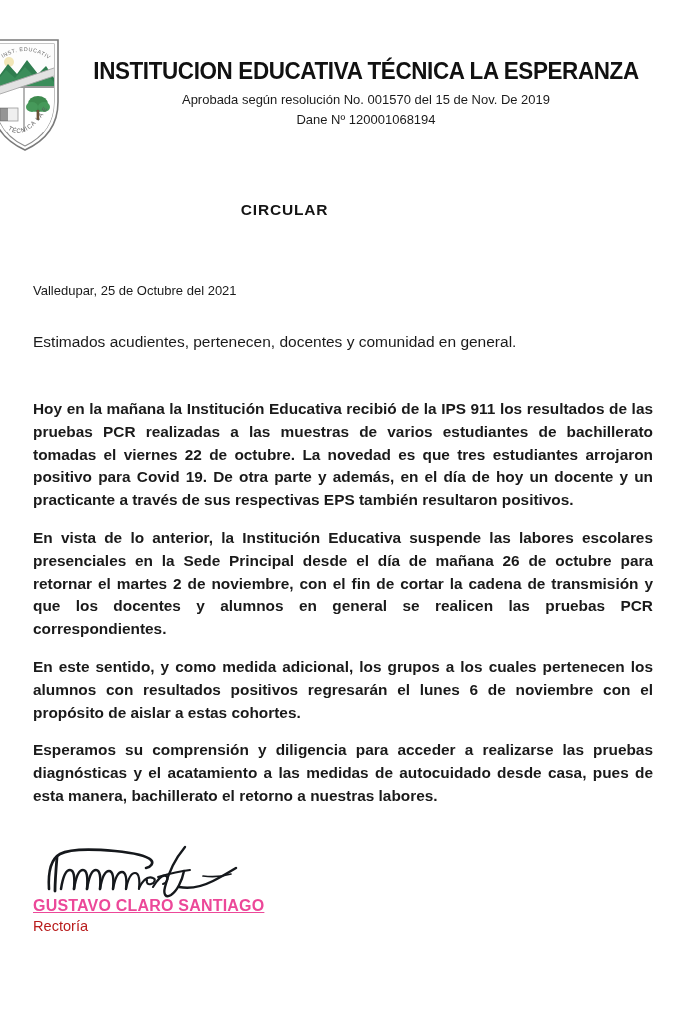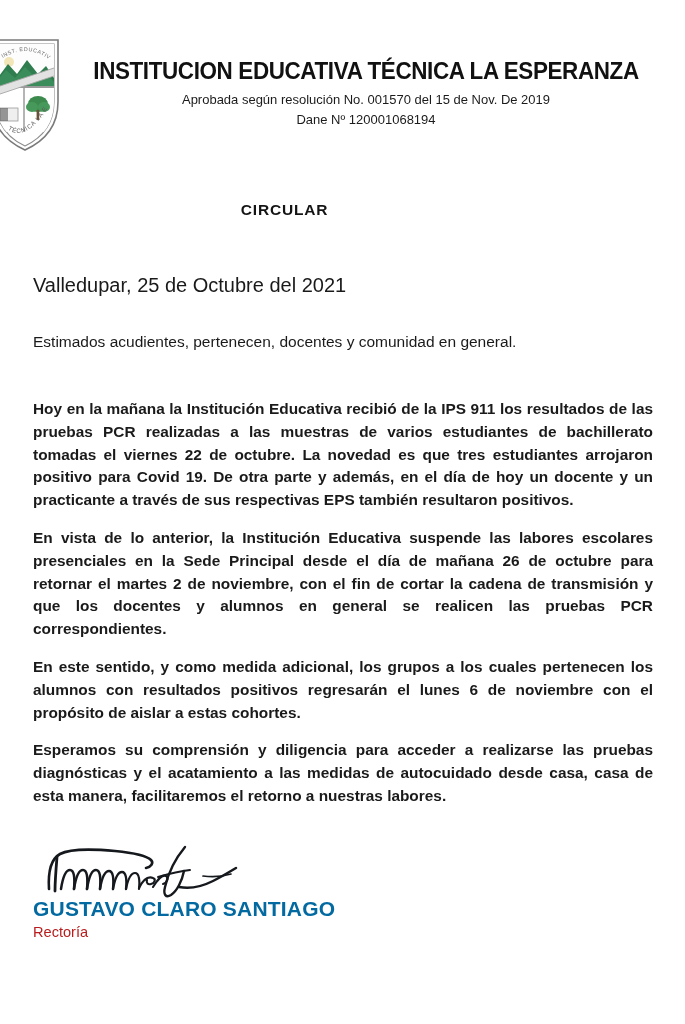--- a/index.html
+++ b/index.html
@@ -84,23 +84,23 @@
     width: 569px;
     text-align: center;
     font-weight: bold;
     font-size: 15.5px;
     letter-spacing: 0.8px;
     color: #141414;
   }
 
   .place-date {
     position: absolute;
-    top: 274px;
-    left: 33px;
-    font-size: 20px;
+    top: 283px;
+    left: 33px;
+    font-size: 13px;
     color: #1a1a1a;
   }
 
   .salutation {
     position: absolute;
     top: 333px;
     left: 33px;
     font-size: 15.5px;
     color: #1a1a1a;
   }
@@ -134,24 +134,25 @@
 
   .signature-mark {
     display: block;
     width: 250px;
     height: 58px;
     margin-left: 2px;
   }
 
   .signer-name {
     font-weight: bold;
-    font-size: 21px;
+    font-size: 16px;
     letter-spacing: 0.2px;
-    color: #0369a1;
+    color: #ec4899;
     margin-top: -4px;
+    text-decoration: underline;
   }
 
   .signer-role {
     font-size: 14.6px;
     color: #b91c1c;
     margin-top: 3px;
   }
 </style>
 </head>
 <body>
@@ -217,21 +218,21 @@
   <div class="doc-title">CIRCULAR</div>
 
   <div class="place-date">Valledupar, 25 de Octubre del 2021</div>
 
   <div class="salutation">Estimados acudientes, pertenecen, docentes y comunidad en general.</div>
 
   <div class="body-copy">
     <p class="para">Hoy en la mañana la  Institución Educativa recibió de la IPS 911 los resultados de las pruebas PCR realizadas a las muestras de varios estudiantes de bachillerato tomadas el viernes 22 de octubre. La novedad es que tres estudiantes arrojaron positivo para Covid 19. De otra parte y además, en el día de hoy un docente y un practicante a través de sus respectivas EPS también resultaron positivos.</p>
     <p class="para">En vista de lo anterior, la Institución Educativa suspende las labores escolares presenciales en la Sede Principal desde el día de mañana 26 de octubre para retornar el martes 2 de noviembre, con el fin de cortar la cadena de transmisión y que los docentes y alumnos en general se realicen las pruebas PCR correspondientes.</p>
     <p class="para">En este sentido, y como medida adicional, los grupos a los cuales pertenecen los alumnos con resultados positivos regresarán el lunes 6 de noviembre con el propósito de aislar a estas cohortes.</p>
-    <p class="para">Esperamos su comprensión y diligencia para acceder a realizarse las pruebas diagnósticas y el acatamiento a las medidas de autocuidado desde casa, casa de esta manera, facilitaremos el retorno a nuestras labores.</p>
+    <p class="para">Esperamos su comprensión y diligencia para acceder a realizarse las pruebas diagnósticas y el acatamiento a las medidas de autocuidado desde casa, pues de esta manera, bachillerato el retorno a nuestras labores.</p>
   </div>
 
   <div class="signature-block">
 
     <svg class="signature-mark" viewBox="0 0 250 58" aria-hidden="true">
       <g fill="none" stroke="#15181c" stroke-linecap="round" stroke-linejoin="round">
 
         <path d="M14 46 C13 30 16 16 25 11 C36 5 58 6 80 8 C100 10 112 13 116 17 C119 20 116 24 111 25" stroke-width="2.6"></path>
 
         <path d="M22 14 C21 26 20 38 20 48" stroke-width="2.8"></path>

